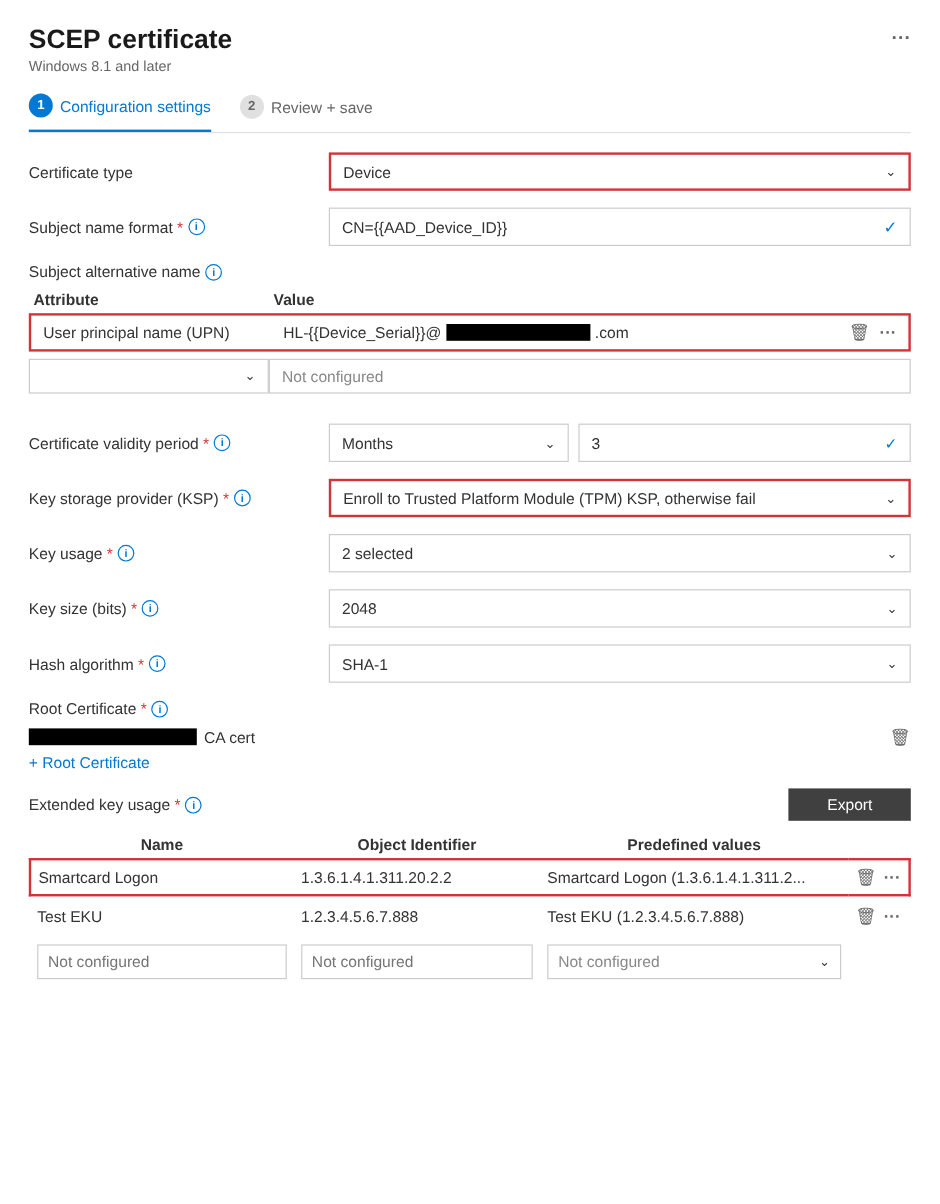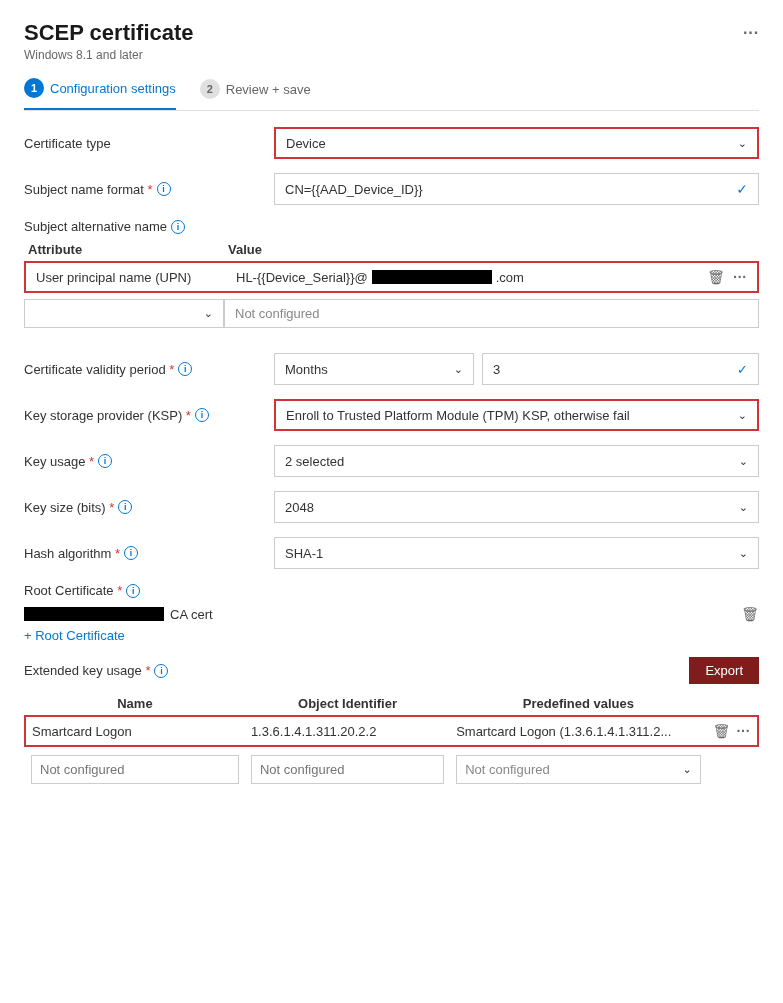--- a/index.html
+++ b/index.html
@@ -52,21 +52,21 @@
     .root-cert-section { margin-bottom: 14px; }
     .root-cert-label { font-size: 13px; font-weight: 400; color: #333; display: flex; align-items: center; gap: 4px; margin-bottom: 8px; }
     .root-cert-item { display: flex; align-items: center; margin-bottom: 6px; }
     .root-cert-name { display: flex; align-items: center; gap: 6px; flex: 1; font-size: 13px; }
     .root-cert-redacted { background: #000; display: inline-block; width: 140px; height: 14px; }
     .add-root-cert { color: #0078d4; cursor: pointer; font-size: 13px; display: flex; align-items: center; gap: 4px; }
 
     .eku-section { margin-bottom: 14px; }
     .eku-header-row { display: flex; align-items: center; margin-bottom: 8px; gap: 21px; }
     .eku-label { display: flex; align-items: center; gap: 4px; font-size: 13px; }
-    .export-btn { margin-left: auto; background: #7f1d1d; color: #fff; border: none; padding: 6px 16px; cursor: pointer; font-size: 13px; }
+    .export-btn { margin-left: auto; background: #404040; color: #fff; border: none; padding: 6px 32px; cursor: pointer; font-size: 13px; }
 
     .eku-table { width: 100%; border-collapse: collapse; }
     .eku-table th { text-align: center; font-weight: 600; font-size: 13px; padding: 4px 6px 4px; color: #333; }
     .eku-table td { font-size: 13px; padding: 8px 6px; vertical-align: middle; color: #333; }
     .eku-table .col-name { width: 30%; }
     .eku-table .col-oid { width: 28%; }
     .eku-table .col-predef { width: 35%; }
     .eku-table .col-actions { width: 7%; }
 
     .eku-highlighted { border: 2px solid #d13438; }
@@ -281,20 +281,31 @@
         <td class="col-oid">1.3.6.1.4.1.311.20.2.2</td>
         <td class="col-predef">Smartcard Logon (1.3.6.1.4.1.311.2...</td>
         <td class="col-actions">
           <div class="eku-row-actions">
             <span class="delete-icon">🗑</span>
             <span class="more-icon">···</span>
           </div>
         </td>
       </tr>
 
+      <tr>
+        <td class="col-name">Test EKU</td>
+        <td class="col-oid">1.2.3.4.5.6.7.888</td>
+        <td class="col-predef">Test EKU (1.2.3.4.5.6.7.888)</td>
+        <td class="col-actions">
+          <div class="eku-row-actions">
+            <span class="delete-icon">🗑</span>
+            <span class="more-icon">···</span>
+          </div>
+        </td>
+      </tr>
 
       <tr>
         <td class="col-name">
           <input type="text" class="not-configured-input" placeholder="Not configured" style="">
         </td>
         <td class="col-oid">
           <input type="text" class="not-configured-input" placeholder="Not configured" style="">
         </td>
         <td class="col-predef">
           <div class="not-configured-dropdown">

